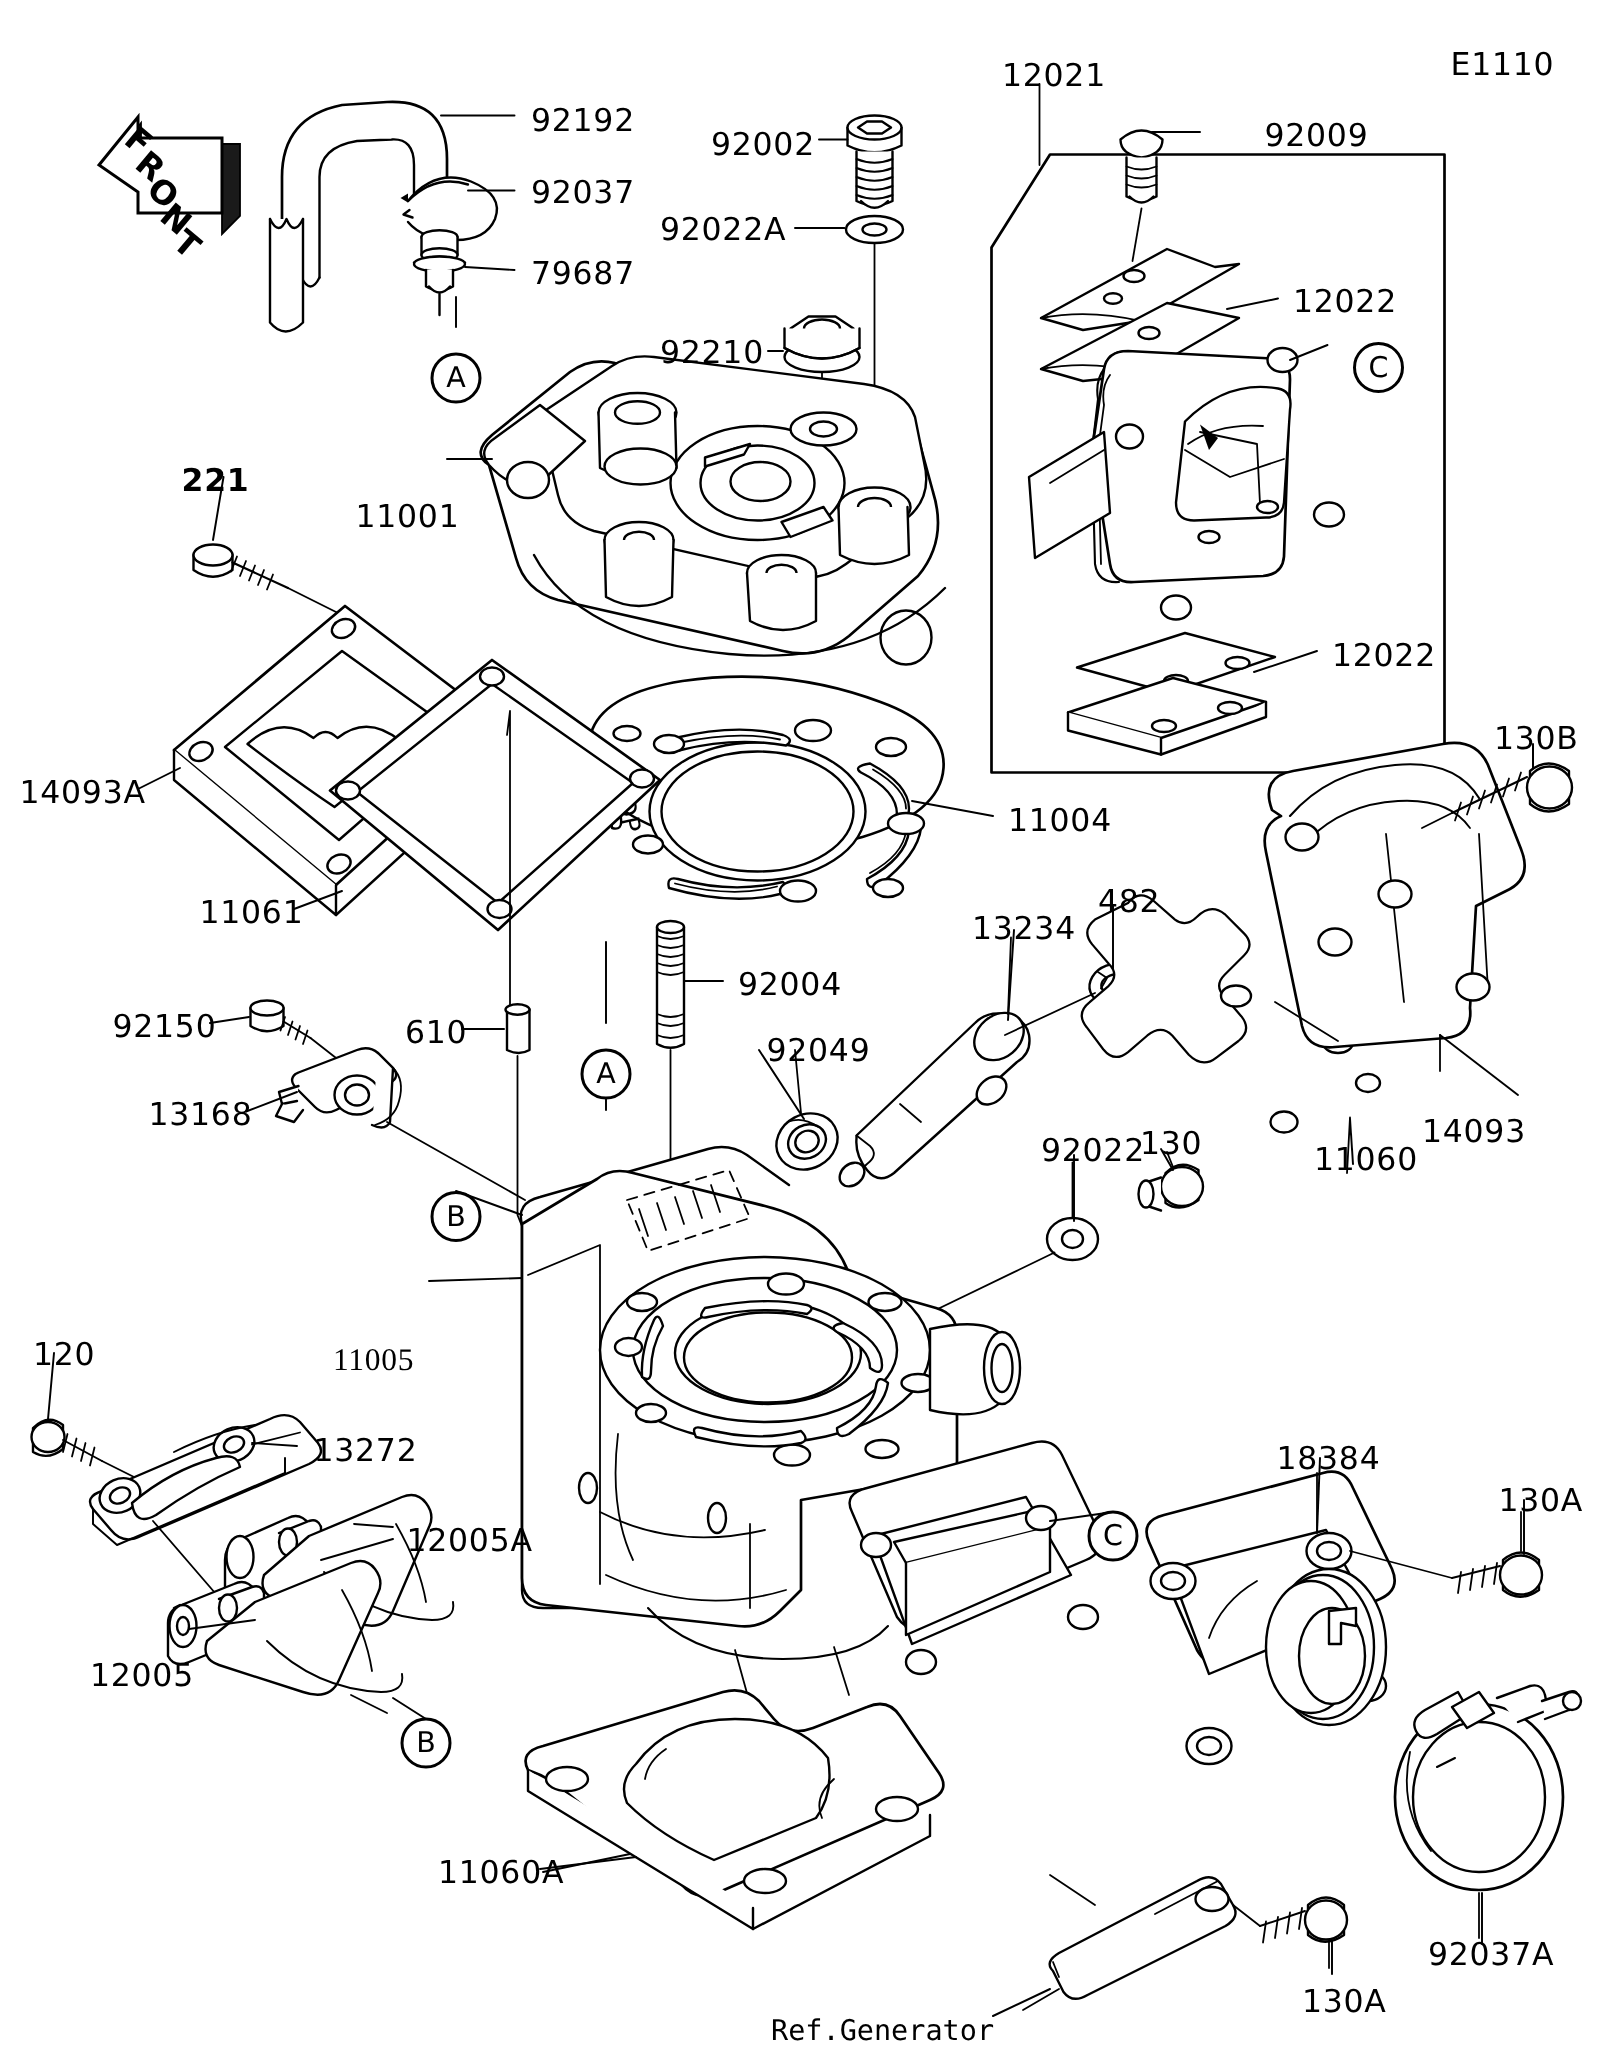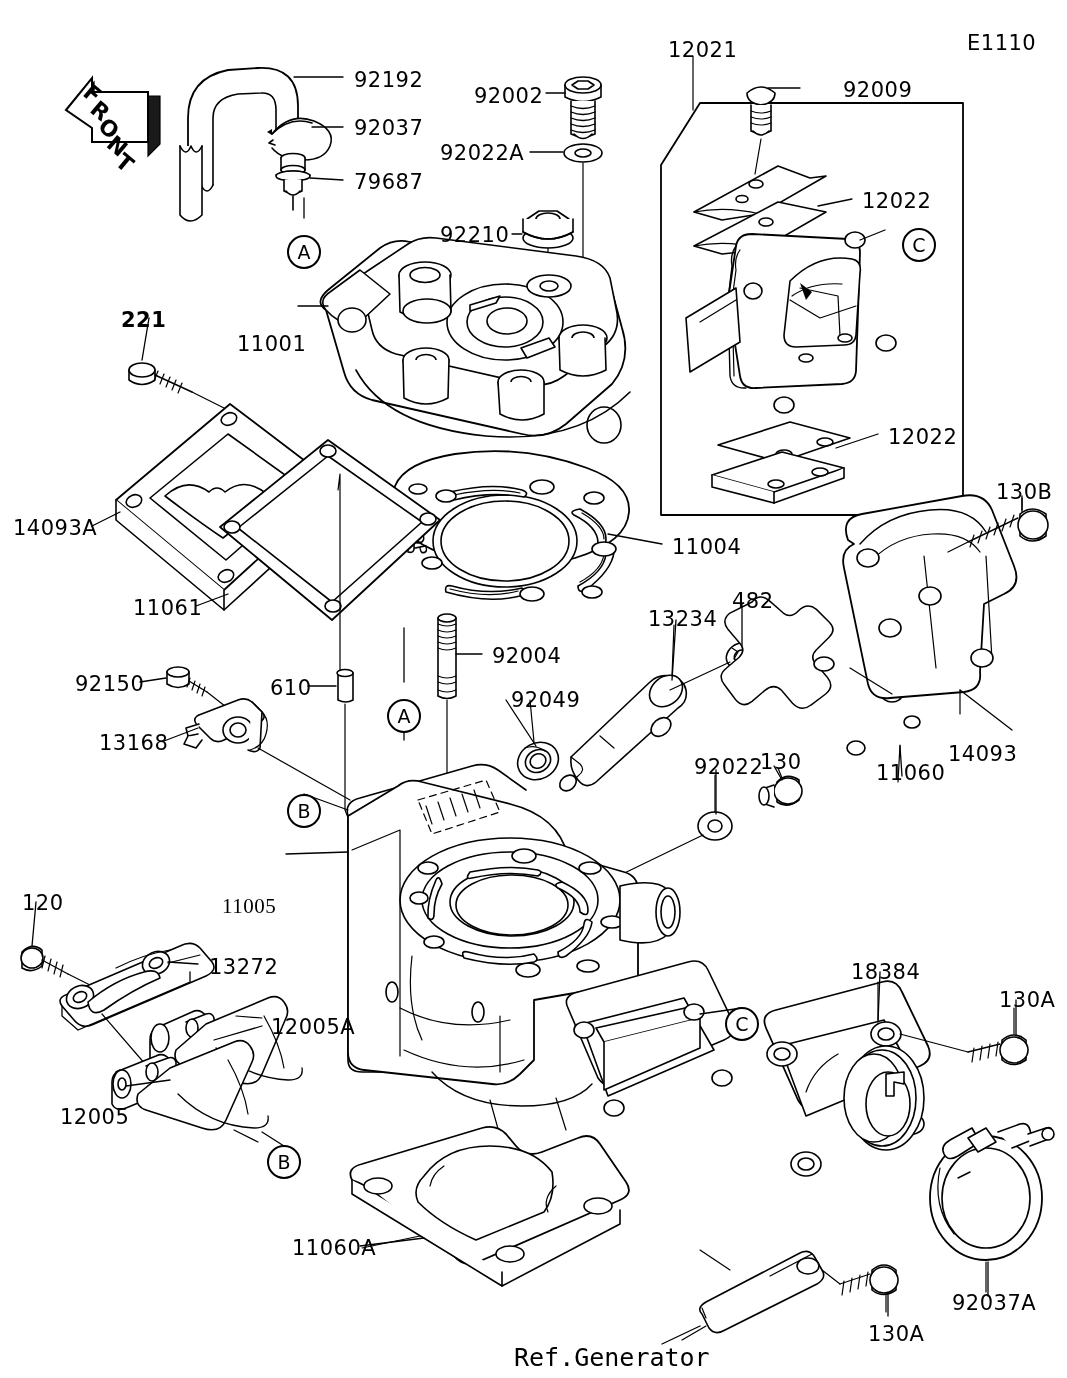--- a/index.html
+++ b/index.html
@@ -19,21 +19,21 @@
     position: absolute;
     font-family: "DejaVu Sans", sans-serif;
     font-size: 21px;
     color: #000000;
     white-space: nowrap;
     letter-spacing: 0.5px;
     line-height: 1;
   }
   .lbl.mono {
     font-family: "DejaVu Sans Mono", monospace;
-    font-size: 25px;
+    font-size: 19px;
     letter-spacing: 0px;
   }
   .diag-svg {
     position: absolute;
     left: 0; top: 0;
     width: 1067px;
     height: 1378px;
   }
   .circ {
     position: absolute;

